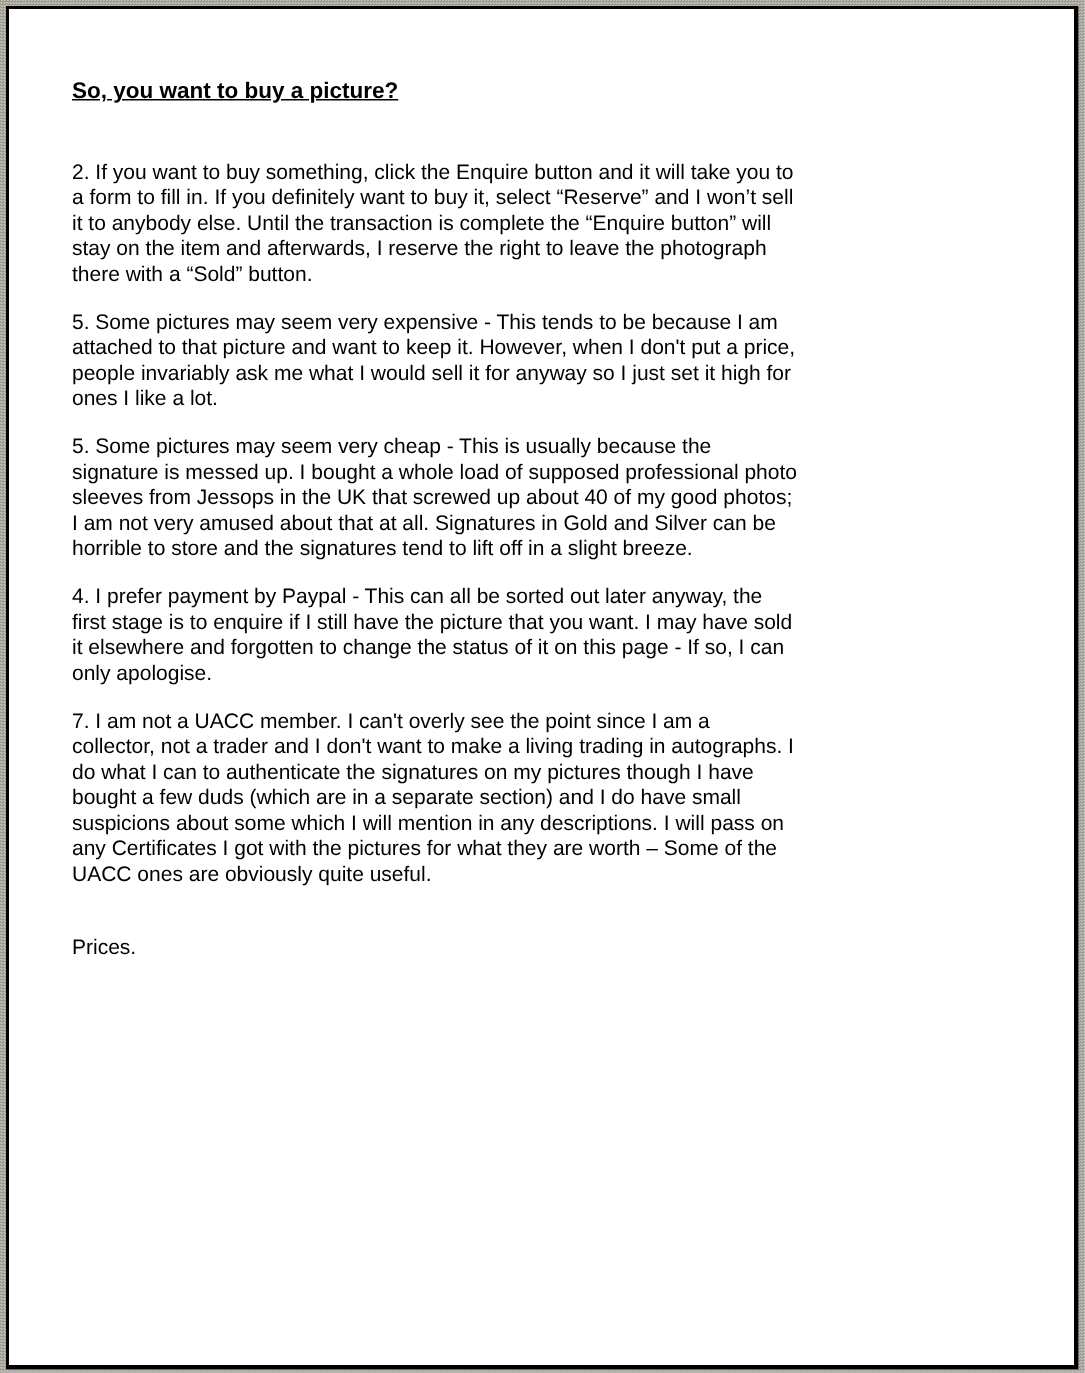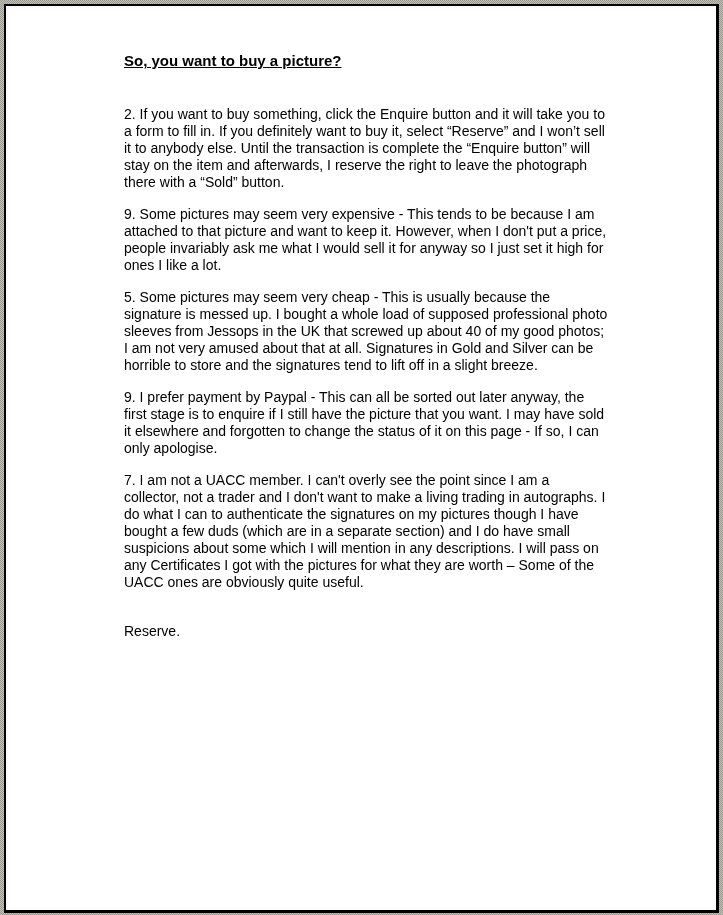--- a/index.html
+++ b/index.html
@@ -22,21 +22,21 @@
     left: 4px;
     right: 4px;
     bottom: 2px;
     background: #ffffff;
     border: solid #000000;
     border-width: 2px 3px 3px 2px;
     box-sizing: border-box;
     overflow: hidden;
   }
   .content {
-    padding: 46px 68px 0 118px;
+    padding: 46px 68px 0 42px;
     color: #000000;
     font-size: 14px;
     line-height: 17px;
   }
   .heading {
     font-size: 15px;
     line-height: 17px;
     font-weight: bold;
     text-decoration: underline;
     margin: 0 0 37px 0;
@@ -54,36 +54,36 @@
 
 <div class="page">
   <div class="content">
     <h1 class="heading">So, you want to buy a picture?</h1>
     <div>
         <p class="para">2. If you want to buy something, click the Enquire button and it will take you to
 a form to fill in. If you definitely want to buy it, select “Reserve” and I won’t sell
 it to anybody else. Until the transaction is complete the “Enquire button” will
 stay on the item and afterwards, I reserve the right to leave the photograph
 there with a “Sold” button.</p>
-        <p class="para">9. Some pictures may seem very expensive - This tends to be because I am
+        <p class="para">5. Some pictures may seem very expensive - This tends to be because I am
 attached to that picture and want to keep it. However, when I don't put a price,
 people invariably ask me what I would sell it for anyway so I just set it high for
 ones I like a lot.</p>
         <p class="para">5. Some pictures may seem very cheap - This is usually because the
 signature is messed up. I bought a whole load of supposed professional photo
 sleeves from Jessops in the UK that screwed up about 40 of my good photos;
 I am not very amused about that at all. Signatures in Gold and Silver can be
 horrible to store and the signatures tend to lift off in a slight breeze.</p>
-        <p class="para">9. I prefer payment by Paypal - This can all be sorted out later anyway, the
+        <p class="para">4. I prefer payment by Paypal - This can all be sorted out later anyway, the
 first stage is to enquire if I still have the picture that you want. I may have sold
 it elsewhere and forgotten to change the status of it on this page - If so, I can
 only apologise.</p>
         <p class="para">7. I am not a UACC member. I can't overly see the point since I am a
 collector, not a trader and I don't want to make a living trading in autographs. I
 do what I can to authenticate the signatures on my pictures though I have
 bought a few duds (which are in a separate section) and I do have small
 suspicions about some which I will mention in any descriptions. I will pass on
 any Certificates I got with the pictures for what they are worth – Some of the
 UACC ones are obviously quite useful.</p>
       </div>
-    <p class="para signature">Reserve.</p>
+    <p class="para signature">Prices.</p>
   </div>
 </div>
 
 </body></html>

